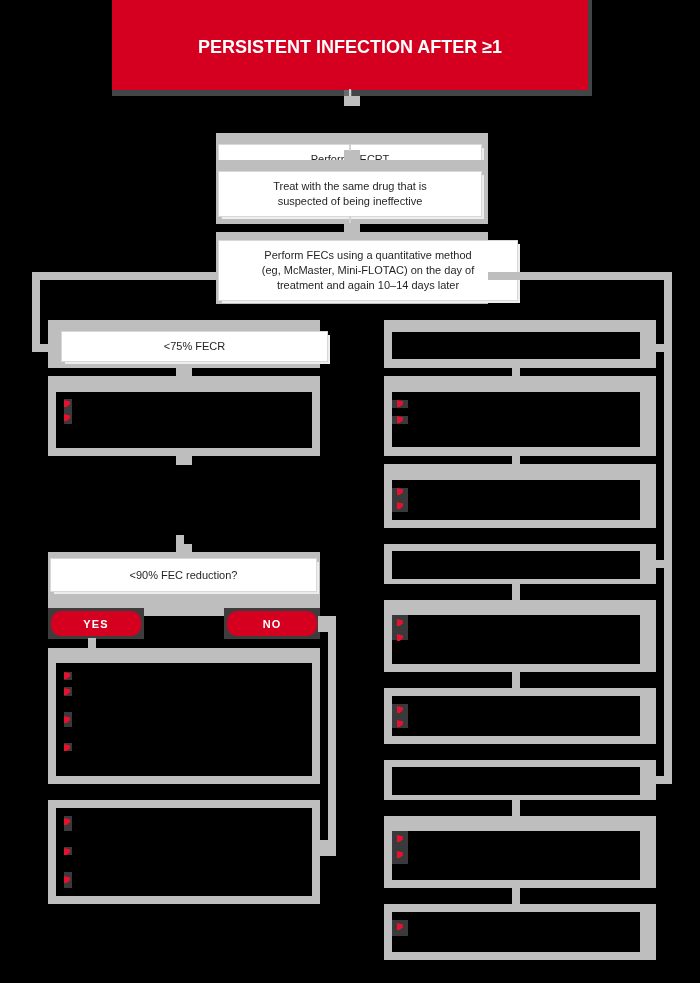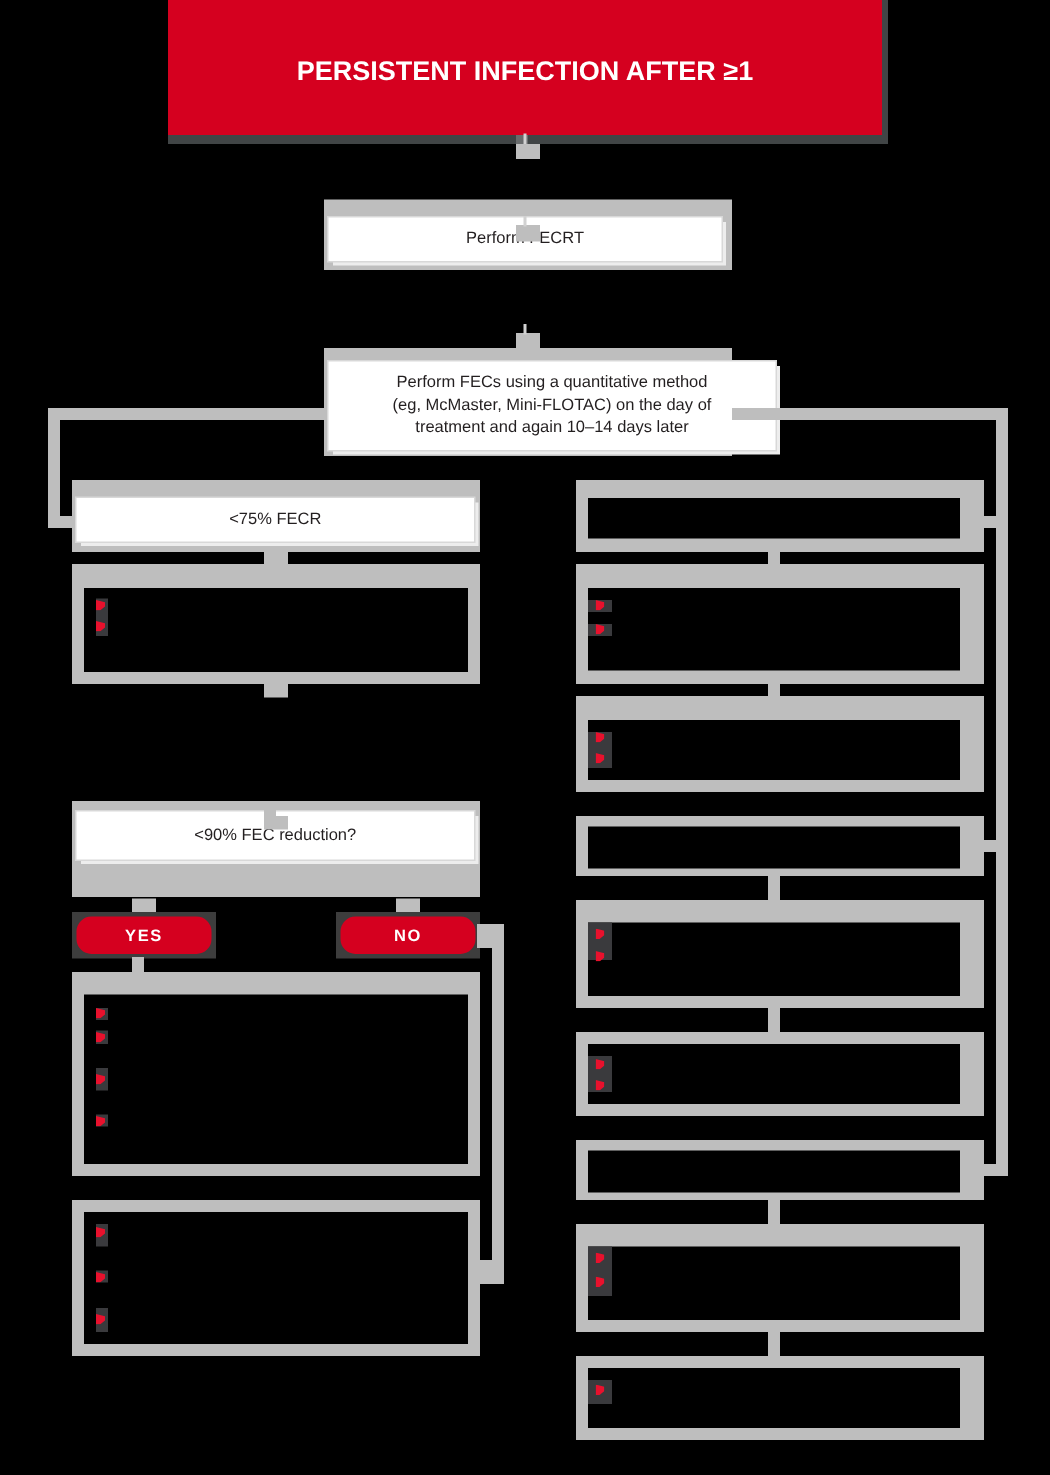--- a/index.html
+++ b/index.html
@@ -44,48 +44,51 @@
   <div class="abs banner" style="left:112px;top:0;width:476px;height:90px;">
     <span class="bl">PERSISTENT INFECTION AFTER ≥1</span>
   </div>
 
   <div class="abs conn" style="left:344px;top:96px;width:16px;height:10px;"></div>
   <div class="abs conn-ghost" style="left:344px;top:90px;width:8px;height:6px;"></div>
   <div class="abs conn conn-stem" style="left:349px;top:89px;width:2px;height:7px;"></div>
   <div class="abs frame" style="left:216px;top:104px;width:272px;height:47px;margin-top:29px;">
     <div class="inner white" style="left:3px;top:12px;width:262px;height:29px;">Perform FECRT</div>
   </div>
+  <div class="abs frame" style="left:216px;top:160px;width:272px;height:64px;">
+    <div class="inner white" style="left:3px;top:12px;width:262px;height:44px;">Treat with the same drug that is<br>suspected of being ineffective</div>
+  </div>
   <div class="abs frame" style="left:216px;top:232px;width:272px;height:72px;">
     <div class="inner white" style="left:3px;top:9px;width:298px;height:59px;">Perform FECs using a quantitative method<br>(eg, McMaster, Mini-FLOTAC) on the day of<br>treatment and again 10–14 days later</div>
   </div>
   <div class="abs conn" style="left:344px;top:150px;width:16px;height:11px;"></div>
   <div class="abs conn conn-stem" style="left:349px;top:144px;width:2px;height:7px;"></div>
   <div class="abs conn" style="left:344px;top:222px;width:16px;height:11px;"></div>
   <div class="abs conn conn-stem" style="left:349px;top:216px;width:2px;height:7px;"></div>
 
   <div class="abs conn" style="left:32px;top:272px;width:184px;height:8px;"></div>
   <div class="abs conn" style="left:32px;top:272px;width:8px;height:80px;"></div>
   <div class="abs conn" style="left:32px;top:344px;width:16px;height:8px;"></div>
   <div class="abs conn" style="left:488px;top:272px;width:184px;height:8px;"></div>
   <div class="abs conn" style="left:664px;top:272px;width:8px;height:512px;"></div>
   <div class="abs conn" style="left:656px;top:344px;width:16px;height:8px;"></div>
   <div class="abs conn" style="left:656px;top:560px;width:16px;height:8px;"></div>
   <div class="abs conn" style="left:656px;top:776px;width:16px;height:8px;"></div>
 
   <div class="abs frame" style="left:48px;top:320px;width:272px;height:48px;">
-    <div class="inner white" style="left:3px;top:12px;width:265px;height:29px;">&lt;75% FECR</div>
+    <div class="inner white" style="left:14px;top:12px;width:265px;height:29px;">&lt;75% FECR</div>
   </div>
   <div class="abs frame" style="left:48px;top:376px;width:272px;height:80px;">
     <div class="inner blk" style="left:8px;top:16px;width:256px;height:56px;">
       <span class="strip" style="left:8px;top:7px;width:8px;height:25px;"></span>
       <span class="bul" style="left:8px;top:8px;"></span>
       <span class="bul" style="left:8px;top:22px;"></span>
     </div>
   </div>
-  <div class="abs frame" style="left:48px;top:534px;width:272px;height:64px;">
+  <div class="abs frame" style="left:48px;top:552px;width:272px;height:64px;">
     <div class="inner white" style="left:3px;top:7px;width:265px;height:32px;">&lt;90% FEC reduction?</div>
   </div>
   <div class="abs frame" style="left:48px;top:648px;width:272px;height:136px;">
     <div class="inner blk" style="left:8px;top:15px;width:256px;height:113px;">
       <span class="strip" style="left:8px;top:9px;width:8px;height:8px;"></span>
       <span class="bul" style="left:8px;top:9px;"></span>
       <span class="strip" style="left:8px;top:24px;width:8px;height:9px;"></span>
       <span class="bul" style="left:8px;top:25px;"></span>
       <span class="strip" style="left:8px;top:49px;width:8px;height:15px;"></span>
       <span class="bul" style="left:8px;top:53px;"></span>

